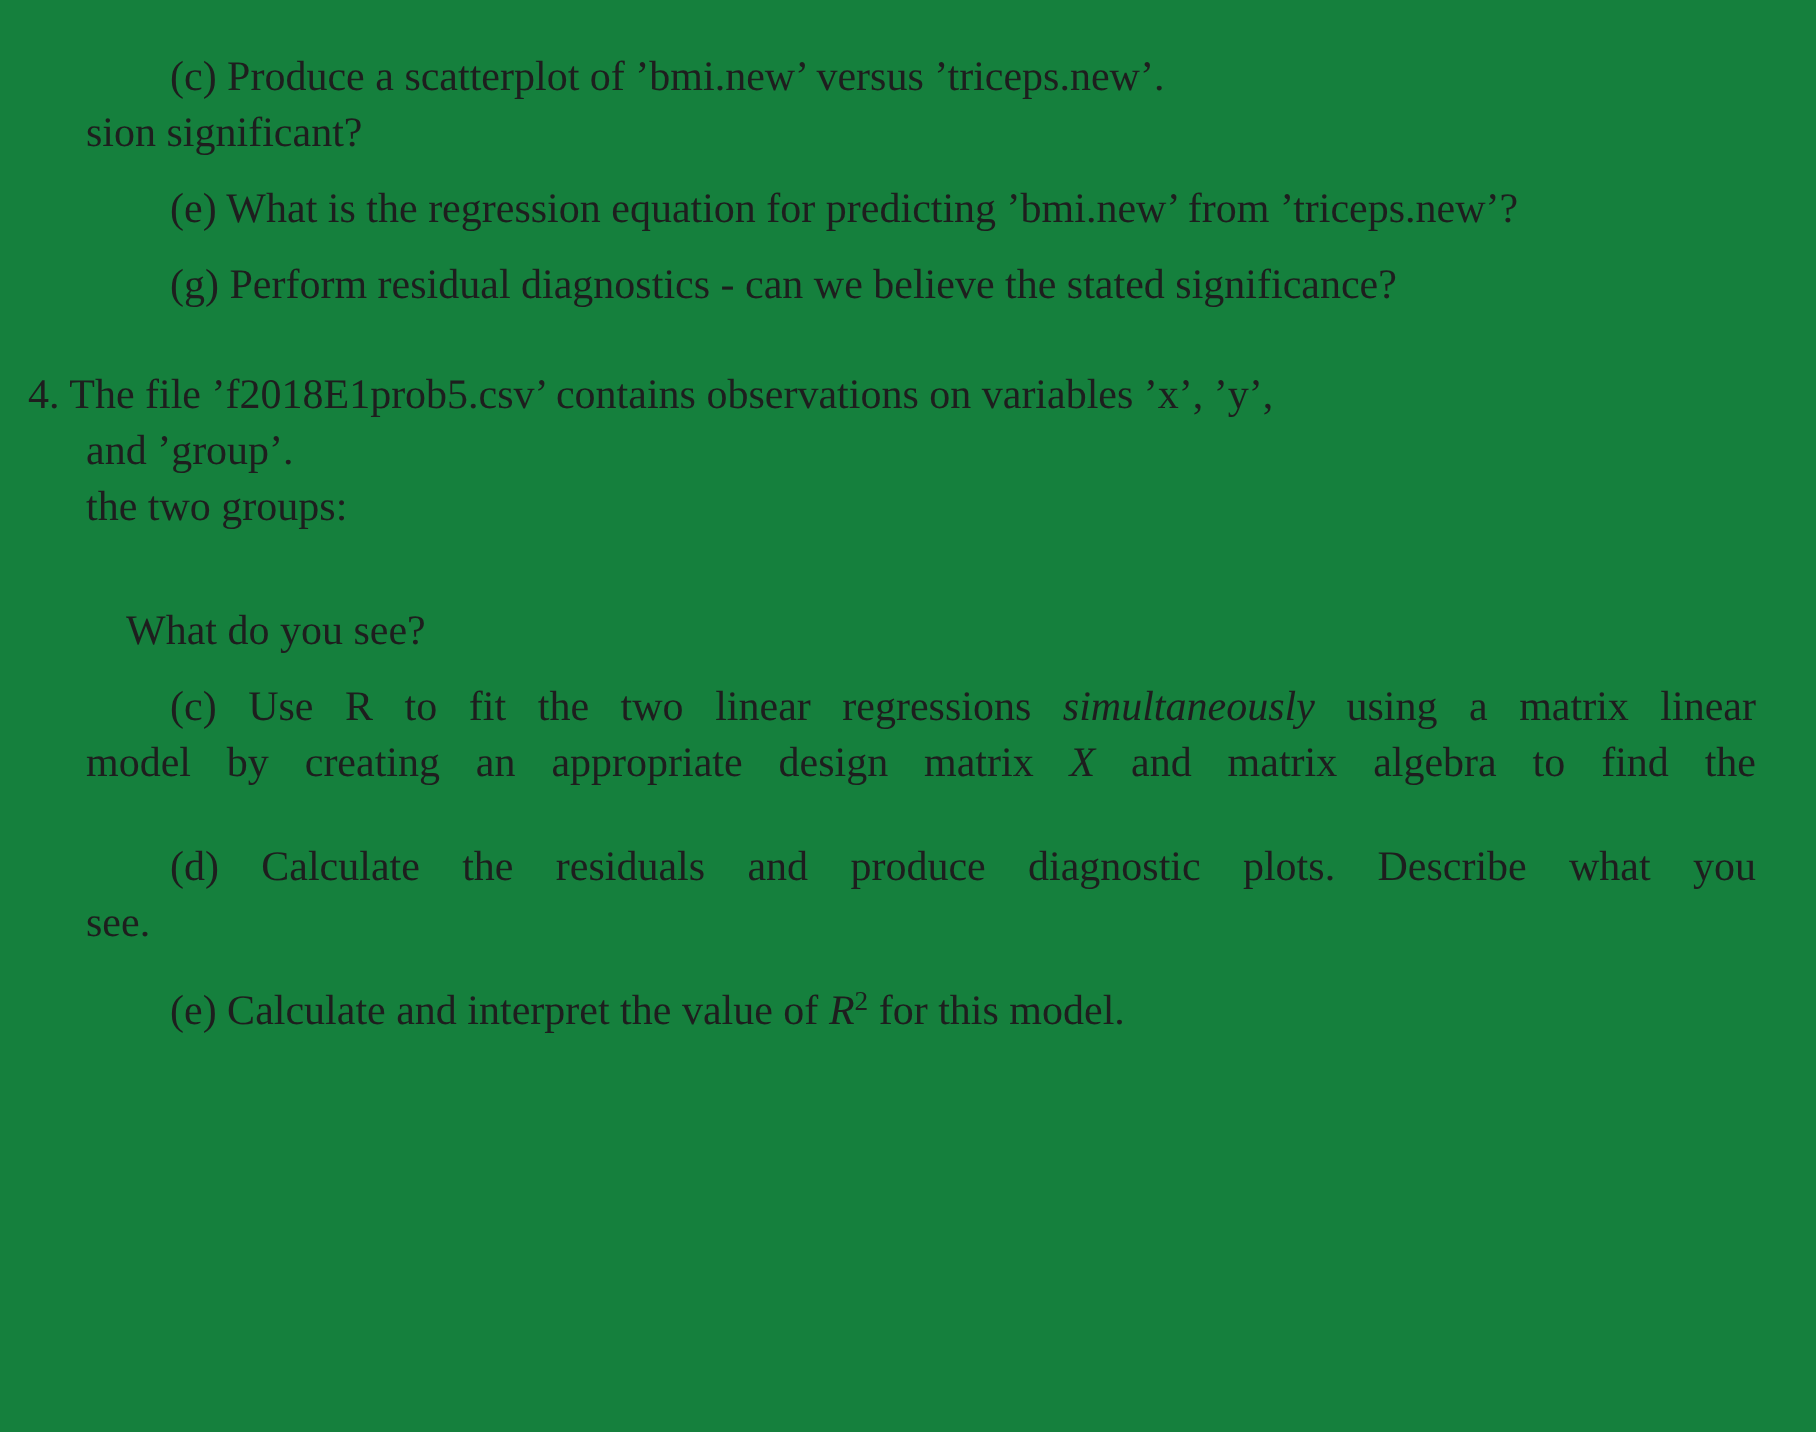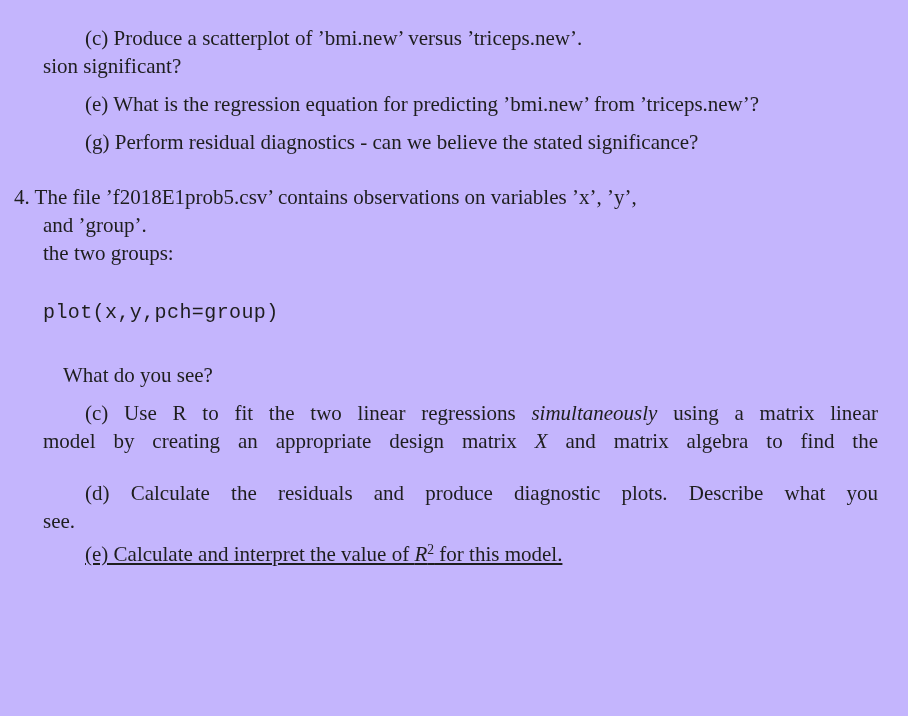--- a/index.html
+++ b/index.html
@@ -12,36 +12,36 @@
   }
   .page {
     box-sizing: border-box;
     width: 908px;
     height: 716px;
     padding: 24px 30px 0 43px;
     font-family: "Liberation Serif", "DejaVu Serif", serif;
     font-size: 21px;
     line-height: 28px;
     color: #1e1e1e;
-    background: #c4b5fd;
+    background: #15803d;
   }
   .ln { white-space: normal; }
   .ind { padding-left: 42px; }
   .hang { margin-left: -29px; }
   .just {
     text-align: justify;
     text-align-last: justify;
     text-justify: inter-word;
   }
   .g-para { margin-top: 10px; }
   .g-sec  { margin-top: 27px; }
   .g-code { margin-top: 32px; }
   .g-acode{ margin-top: 34px; margin-left: 20px; }
   .g-d    { margin-top: 24px; }
-  .g-e    { margin-top: 5px; text-decoration: underline; }
+  .g-e    { margin-top: 16px; }
   .it { font-style: italic; }
   .mono {
     font-family: "Liberation Mono", "DejaVu Sans Mono", monospace;
     font-size: 20px;
     letter-spacing: 0.4px;
   }
   .sup {
     font-size: 0.65em;
     vertical-align: 7px;
     line-height: 0;
@@ -59,21 +59,20 @@
   <div class="ln ind g-para"><span>(e) What is the regression equation for predicting ’bmi.new’ from ’triceps.new’?</span></div>
 
   <div class="ln ind g-para"><span>(g) Perform residual diagnostics - can we believe the stated significance?</span></div>
 
   <div class="ln hang g-sec"><span>4. The file ’f2018E1prob5.csv’ contains observations on variables ’x’, ’y’,</span></div>
   <div class="ln"><span>and ’group’.</span></div>
 
 
   <div class="ln"><span>the two groups:</span></div>
 
-  <div class="ln mono g-code"><span>plot(x,y,pch=group)</span></div>
 
   <div class="ln g-acode"><span>What do you see?</span></div>
 
   <div class="ln ind just g-para"><span>(c) Use R to fit the two linear regressions </span><span class="it">simultaneously</span><span> using a matrix linear</span></div>
   <div class="ln just"><span>model by creating an appropriate design matrix </span><span class="it">X</span><span> and matrix algebra to find the</span></div>
 
   <div class="ln ind just g-d"><span>(d) Calculate the residuals and produce diagnostic plots. Describe what you</span></div>
   <div class="ln"><span>see.</span></div>
 
   <div class="ln ind g-e"><span>(e) Calculate and interpret the value of </span><span class="it">R</span><span class="sup">2</span><span> for this model.</span></div>

